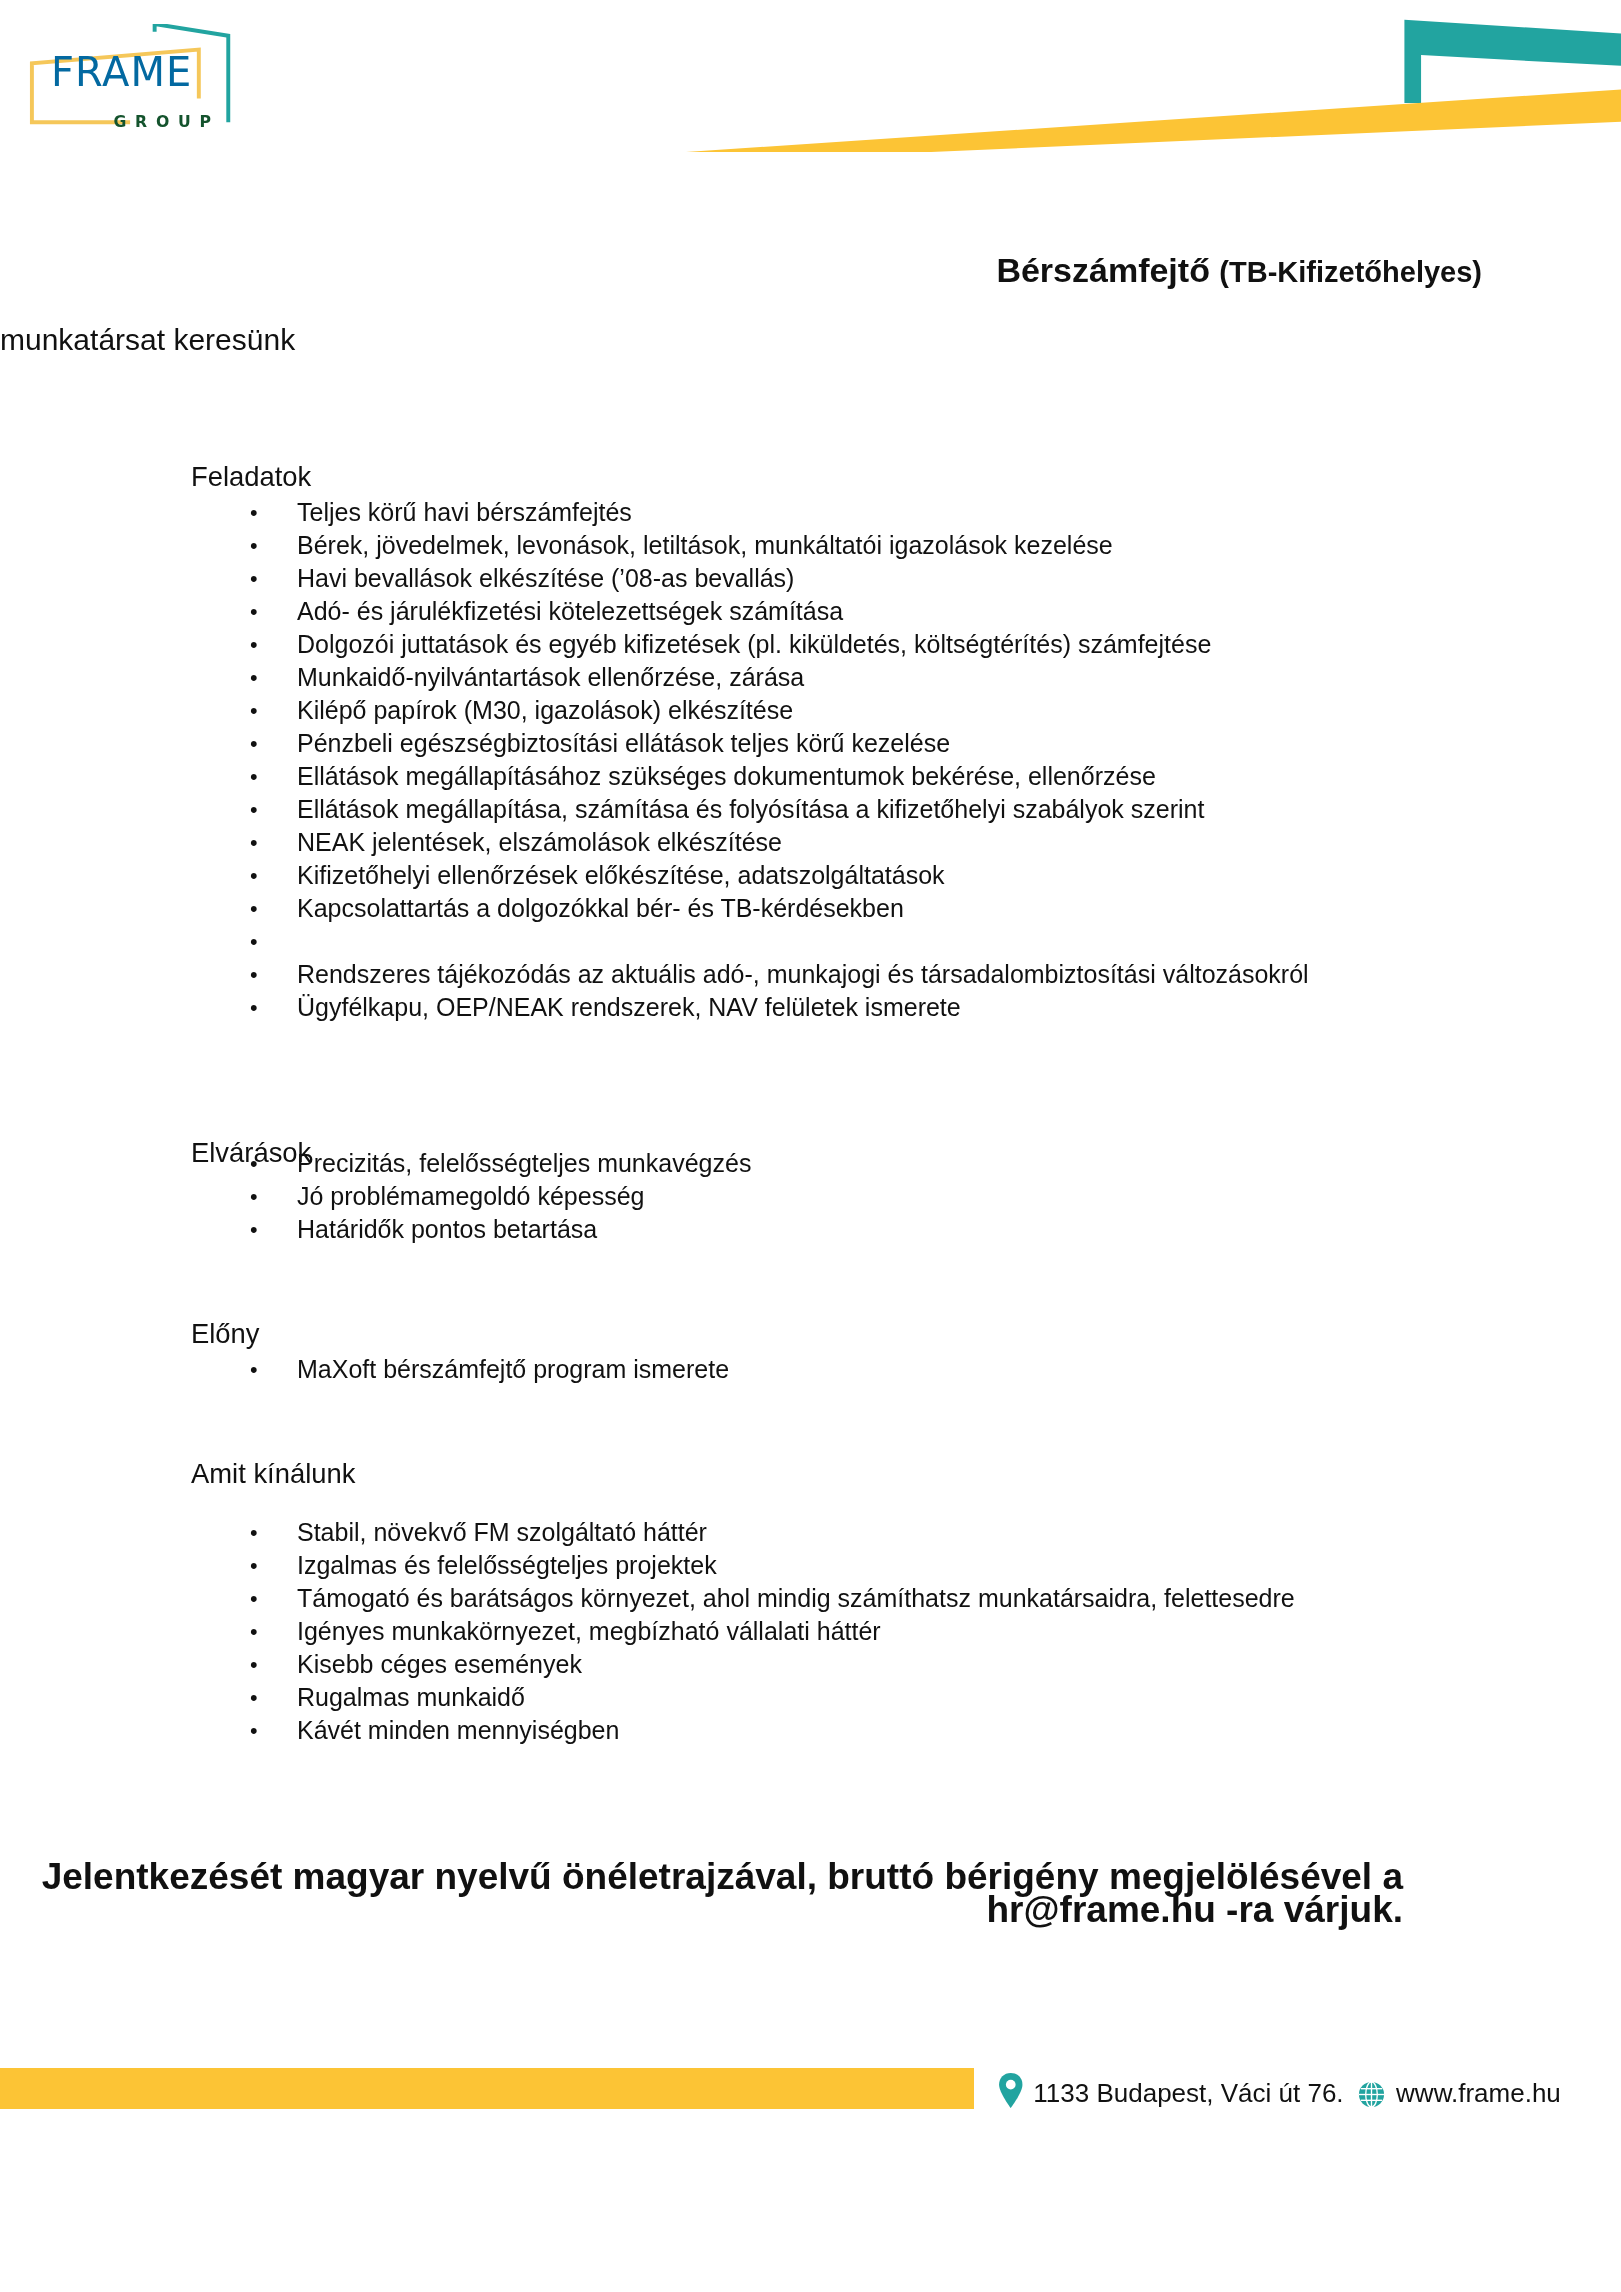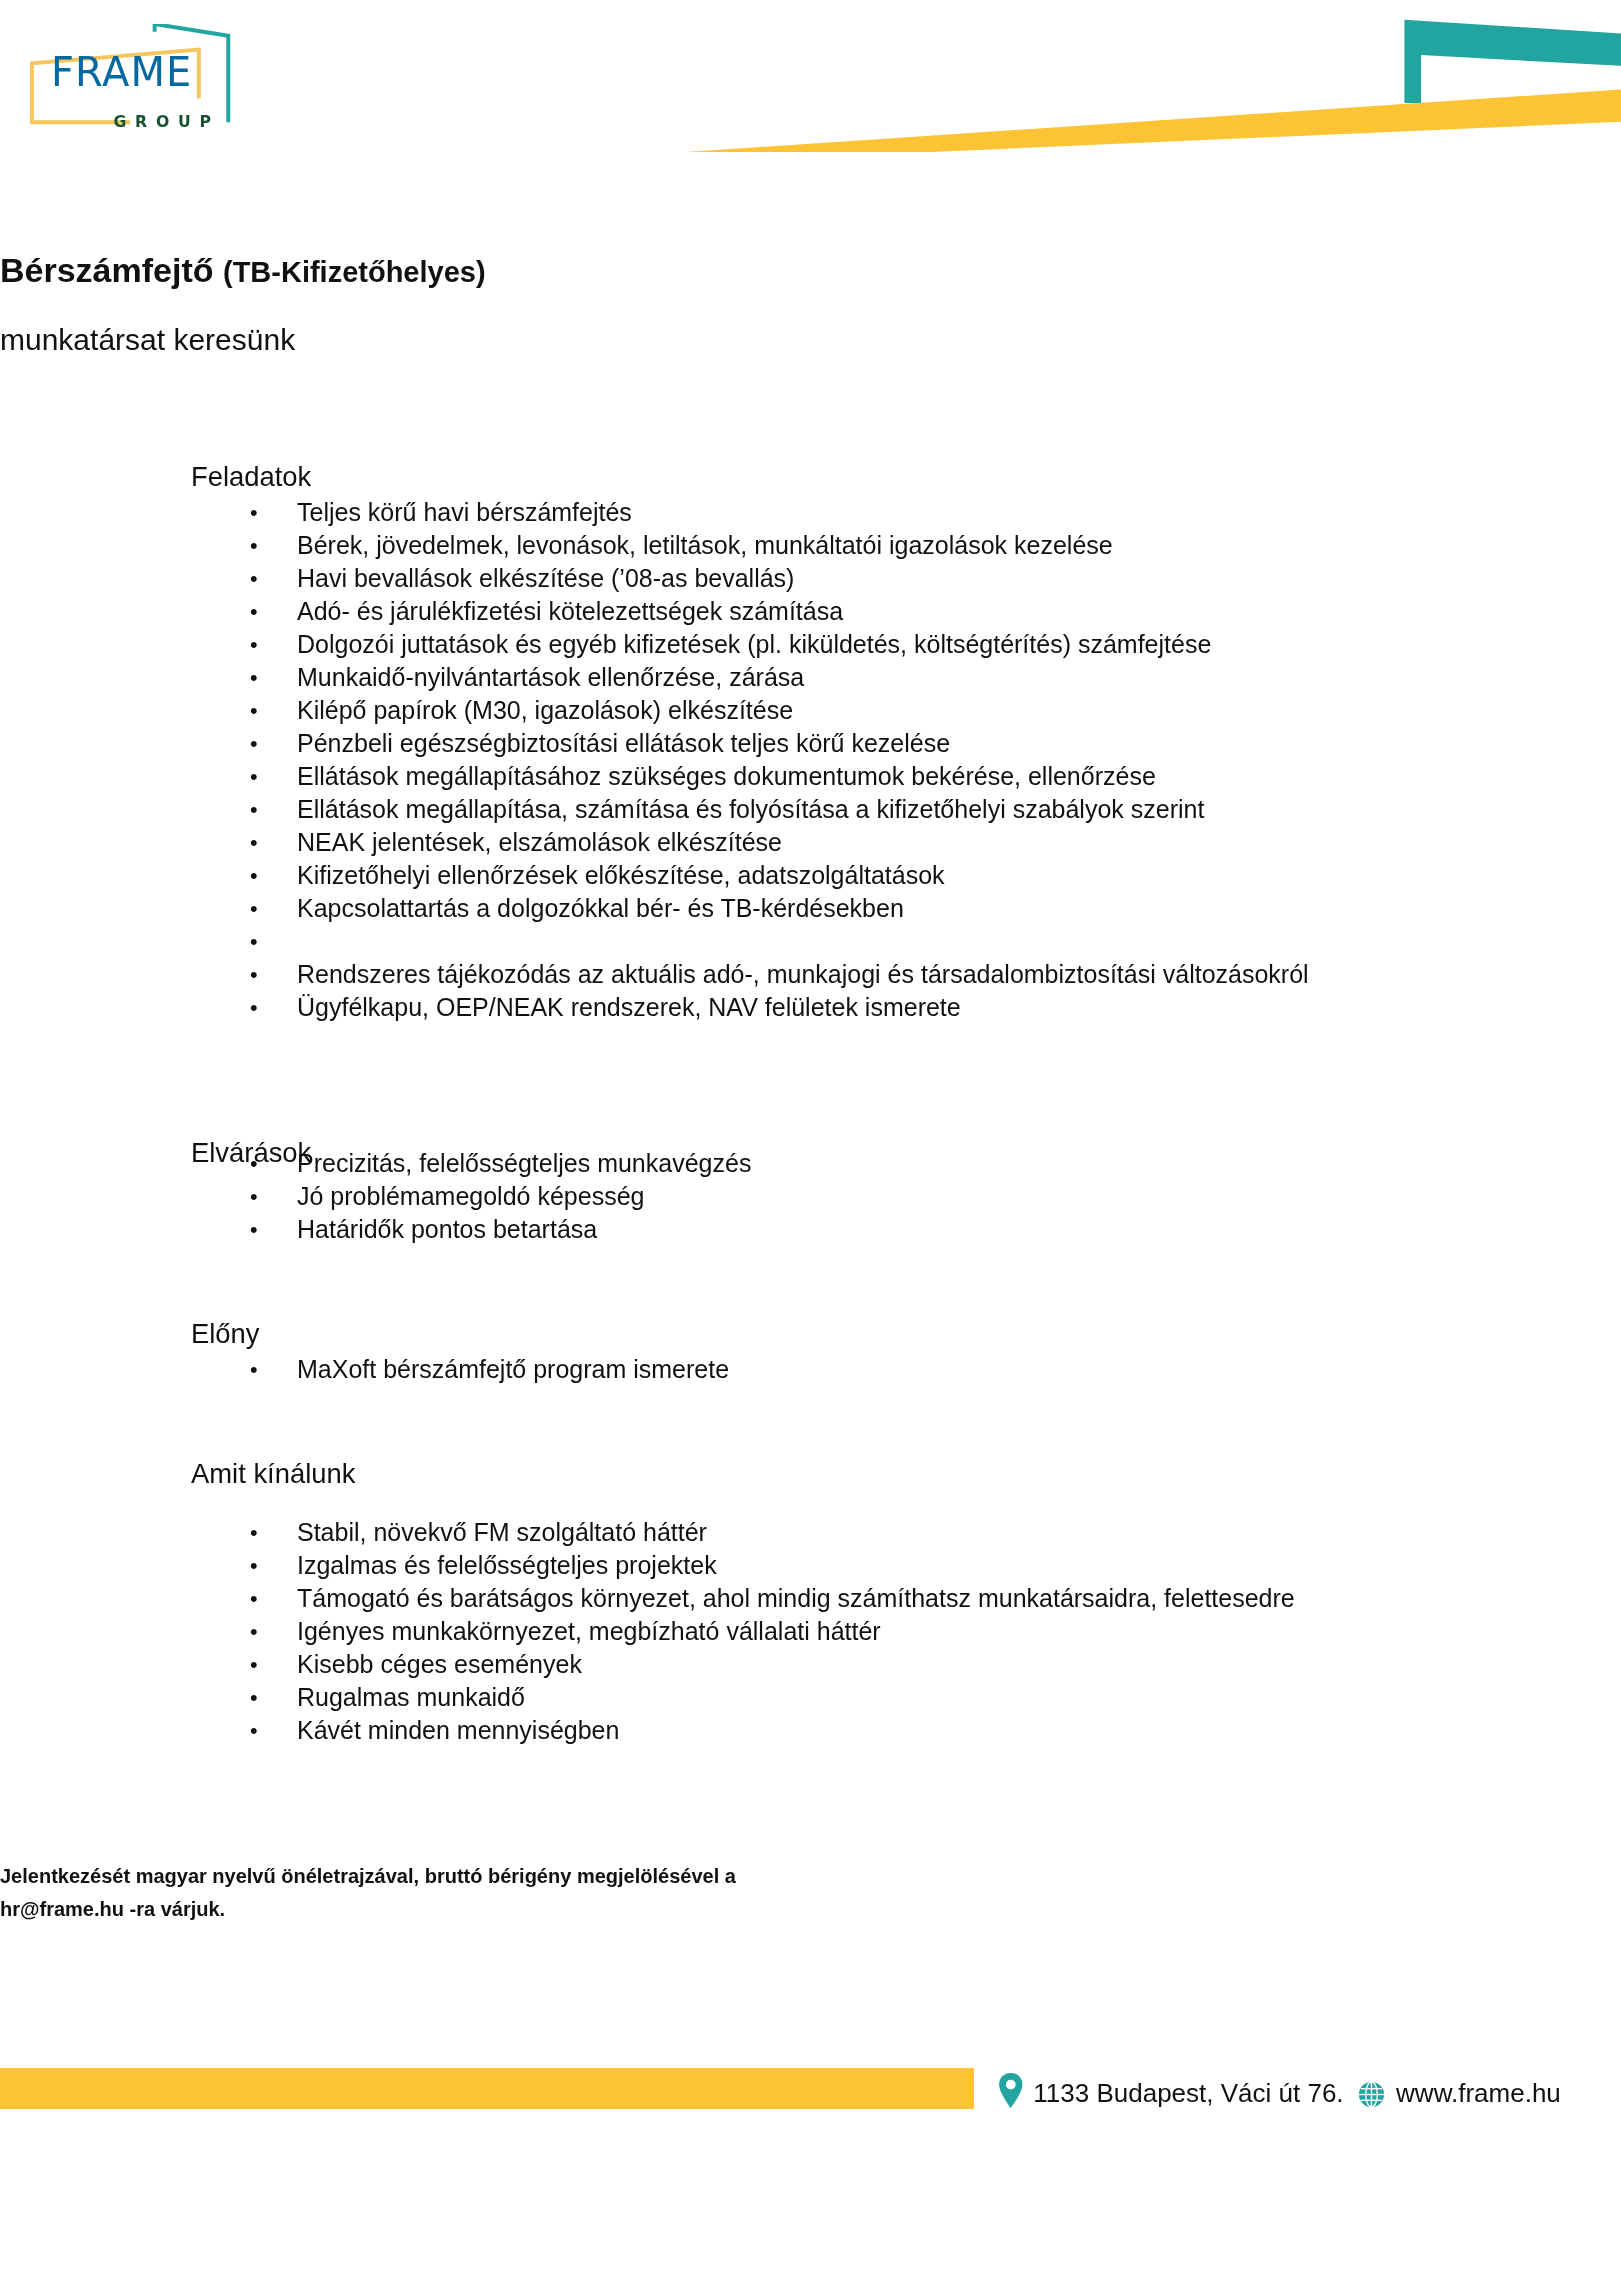--- a/index.html
+++ b/index.html
@@ -5,28 +5,28 @@
   html, body { margin: 0; padding: 0; background: #ffffff; }
   body { width: 1621px; height: 2293px; position: relative; overflow: hidden;
          font-family: "Liberation Sans", sans-serif; color: #111; }
   .abs { position: absolute; }
   .logo { left: 27.4px; top: 23.5px; width: 216px; height: 108px; }
   .logo-word { position: absolute; left: 23.5px; top: 25px; font-size: 40px; font-weight: 400;
                letter-spacing: 1px; color: #0369a1; font-family: "DejaVu Sans", sans-serif; }
   .logo-sub { position: absolute; left: 86px; top: 88px; font-size: 15.7px; font-weight: 700;
               letter-spacing: 8.8px; color: #14532d; font-family: "DejaVu Sans", sans-serif; }
   .deco { left: 0; top: 0; width: 1621px; height: 167px; }
-  .title { left: 0; width: 1482px; top: 251px; text-align: left; font-weight: 700; font-size: 34px; }
+  .title { left: 0; width: 1482px; top: 251px; text-align: right; font-weight: 700; font-size: 34px; }
   .title .sub-par { font-size: 29px; }
   .subtitle { left: 0; width: 1621px; top: 323px; font-size: 30px; }
   .section-heading { left: 191px; font-weight: 400; font-size: 27.4px; }
   ul.list { position: absolute; left: 0; margin: 0; padding: 0; list-style: none; }
   ul.list li { position: relative; height: 33px; line-height: 33px; font-size: 25px; padding-left: 297px; white-space: nowrap; }
   ul.list li .bullet { position: absolute; left: 250px; top: 0; font-size: 21.6px; }
-  .closing { left: 0; width: 1403px; top: 1860px; text-align: left; font-weight: 700; font-size: 20px; line-height: 33px; }
+  .closing { left: 0; width: 1403px; top: 1860px; text-align: right; font-weight: 700; font-size: 37px; line-height: 33px; }
   .footer-bar { left: 0; top: 2068px; width: 974px; height: 41px; background: #fcc435; }
   .footer-info { left: 998px; top: 2070px; height: 39px; display: flex; align-items: flex-end; font-size: 26px; white-space: nowrap; }
   .footer-info .pin { width: 25.5px; height: 37px; margin-right: 9.8px; }
   .footer-info .globe { width: 29px; height: 29px; margin: 0 9.8px 0 13.7px; }
 </style>
 </head>
 <body>
 
 <div class="abs logo">
   <svg width="216" height="108" style="position:absolute;left:0;top:0;" viewBox="0 0 220 110">

